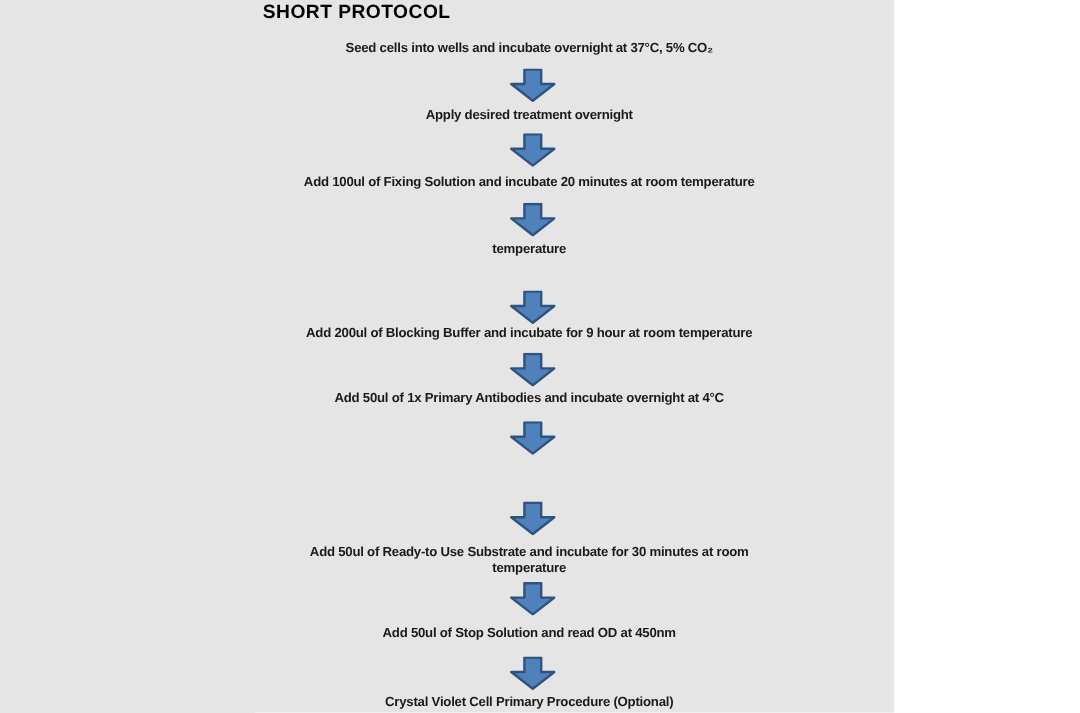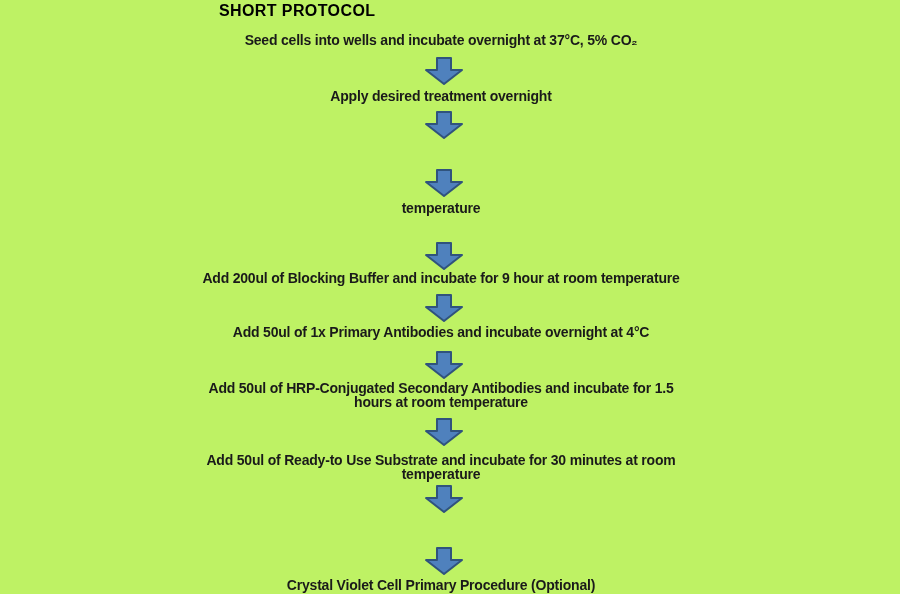--- a/index.html
+++ b/index.html
@@ -3,23 +3,23 @@
 <meta charset="utf-8">
 <style>
   html, body {
     margin: 0;
     padding: 0;
     background: #ffffff;
     font-family: "Liberation Sans", sans-serif;
   }
   #page {
     position: relative;
-    width: 900px;
+    width: 745px;
     height: 594px;
-    background: #bef264;
+    background: #e5e5e5;
     overflow: hidden;
   }
   .title {
     position: absolute;
     left: 219px;
     top: 2px;
     font-size: 16px;
     font-weight: bold;
     letter-spacing: 0.4px;
     color: #000000;
@@ -30,21 +30,21 @@
     left: 181px;
     top: 0;
     width: 520px;
     height: 594px;
   }
   .step {
     position: absolute;
     left: 0;
     width: 100%;
     text-align: center;
-    font-size: 14px;
+    font-size: 11px;
     font-weight: bold;
     line-height: 14px;
     letter-spacing: -0.2px;
     color: #1a1a1a;
   }
   .step .line {
     white-space: nowrap;
   }
   .step .line:empty {
     display: none;
@@ -91,20 +91,24 @@
       <div class="line">Apply desired treatment overnight</div>
 
     </div>
 
     <div class="arrow" style="top:111px">
       <svg width="38" height="28" viewBox="0 0 38 28">
           <polygon points="12,1 26,1 26,13 37,13 19,27 1,13 12,13" fill="#4f81bd"></polygon>
         </svg>
     </div>
 
+    <div class="step" style="top:145px">
+      <div class="line">Add 100ul of Fixing Solution and incubate 20 minutes at room temperature</div>
+
+    </div>
 
     <div class="arrow" style="top:169px">
       <svg width="38" height="28" viewBox="0 0 38 28">
           <polygon points="12,1 26,1 26,13 37,13 19,27 1,13 12,13" fill="#4f81bd"></polygon>
         </svg>
     </div>
 
     <div class="step" style="top:201px">
       <div class="line">temperature</div>
     </div>
@@ -130,42 +134,42 @@
       <div class="line">Add 50ul of 1x Primary Antibodies and incubate overnight at 4°C</div>
 
     </div>
 
     <div class="arrow" style="top:351px">
       <svg width="38" height="28" viewBox="0 0 38 28">
           <polygon points="12,1 26,1 26,13 37,13 19,27 1,13 12,13" fill="#4f81bd"></polygon>
         </svg>
     </div>
 
-    <div class="step" style="top:381px">
-      <div class="line">Add 50ul of HRP-Conjugated Secondary Antibodies and incubate for 1.5</div>
-      <div class="line">hours at room temperature</div>
-    </div>
 
     <div class="arrow" style="top:418px">
       <svg width="38" height="28" viewBox="0 0 38 28">
           <polygon points="12,1 26,1 26,13 37,13 19,27 1,13 12,13" fill="#4f81bd"></polygon>
         </svg>
     </div>
 
     <div class="step" style="top:453px">
       <div class="line">Add 50ul of Ready-to Use Substrate and incubate for 30 minutes at room</div>
       <div class="line">temperature</div>
     </div>
 
     <div class="arrow" style="top:485px">
       <svg width="38" height="28" viewBox="0 0 38 28">
           <polygon points="12,1 26,1 26,13 37,13 19,27 1,13 12,13" fill="#4f81bd"></polygon>
         </svg>
     </div>
 
+    <div class="step" style="top:521px">
+      <div class="line">Add 50ul of Stop Solution and read OD at 450nm</div>
+
+    </div>
 
     <div class="arrow" style="top:547px">
       <svg width="38" height="28" viewBox="0 0 38 28">
           <polygon points="12,1 26,1 26,13 37,13 19,27 1,13 12,13" fill="#4f81bd"></polygon>
         </svg>
     </div>
 
     <div class="step" style="top:578px">
       <div class="line">Crystal Violet Cell Primary Procedure (Optional)</div>
 

